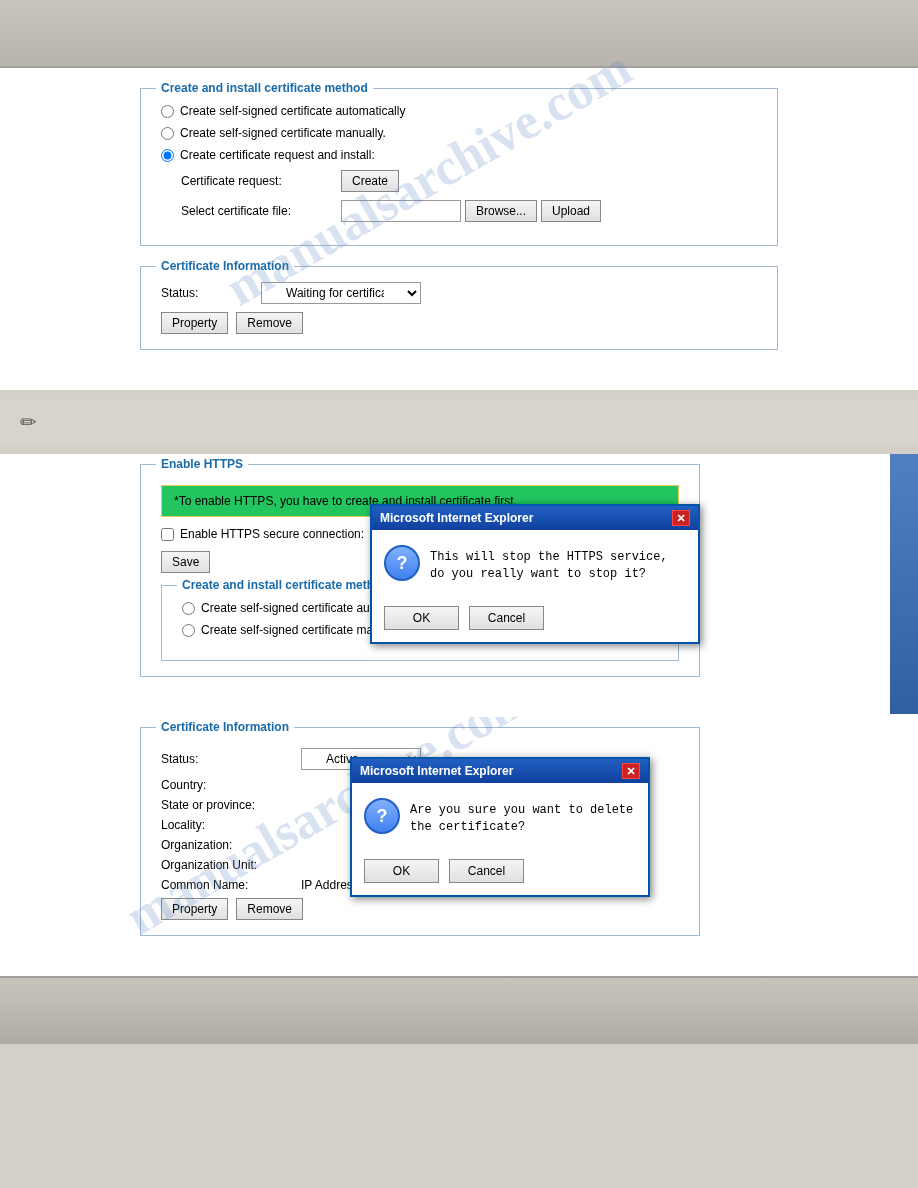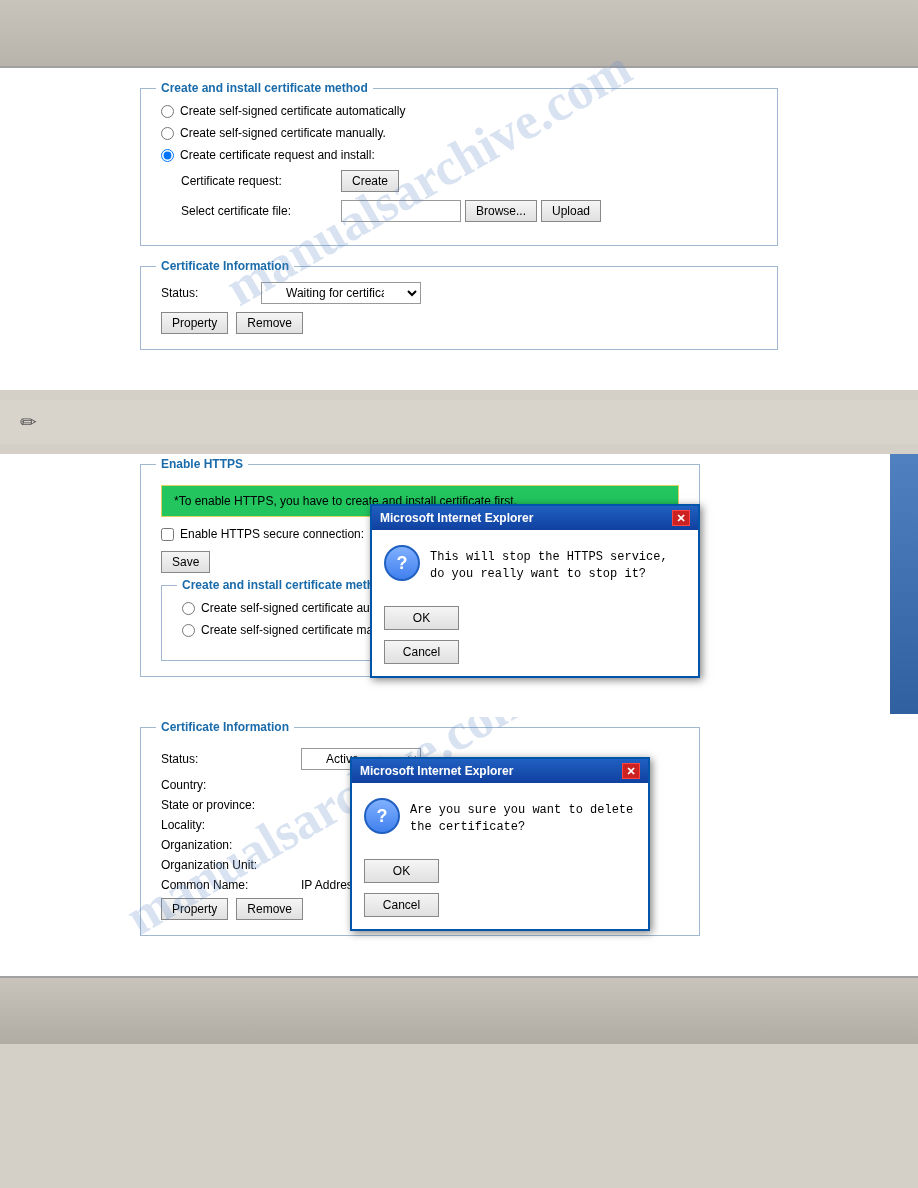--- a/index.html
+++ b/index.html
@@ -225,24 +225,23 @@
     }
     .ie-dialog-message {
       font-size: 12px;
       color: #000;
       line-height: 1.4;
       padding-top: 4px;
       font-family: Liberation Mono, monospace;
     }
     .ie-dialog-buttons {
       display: flex;
-      justify-content: flex-end;
+      justify-content: flex-start;
       gap: 10px;
       padding: 8px 12px 12px;
-      flex-direction: column;
     }
     .ie-dialog-btn {
       width: 75px;
       height: 24px;
       font-size: 12px;
       background: linear-gradient(to bottom, #f5f5f5, #e0e0e0);
       border: 1px solid #888;
       cursor: pointer;
     }
 

